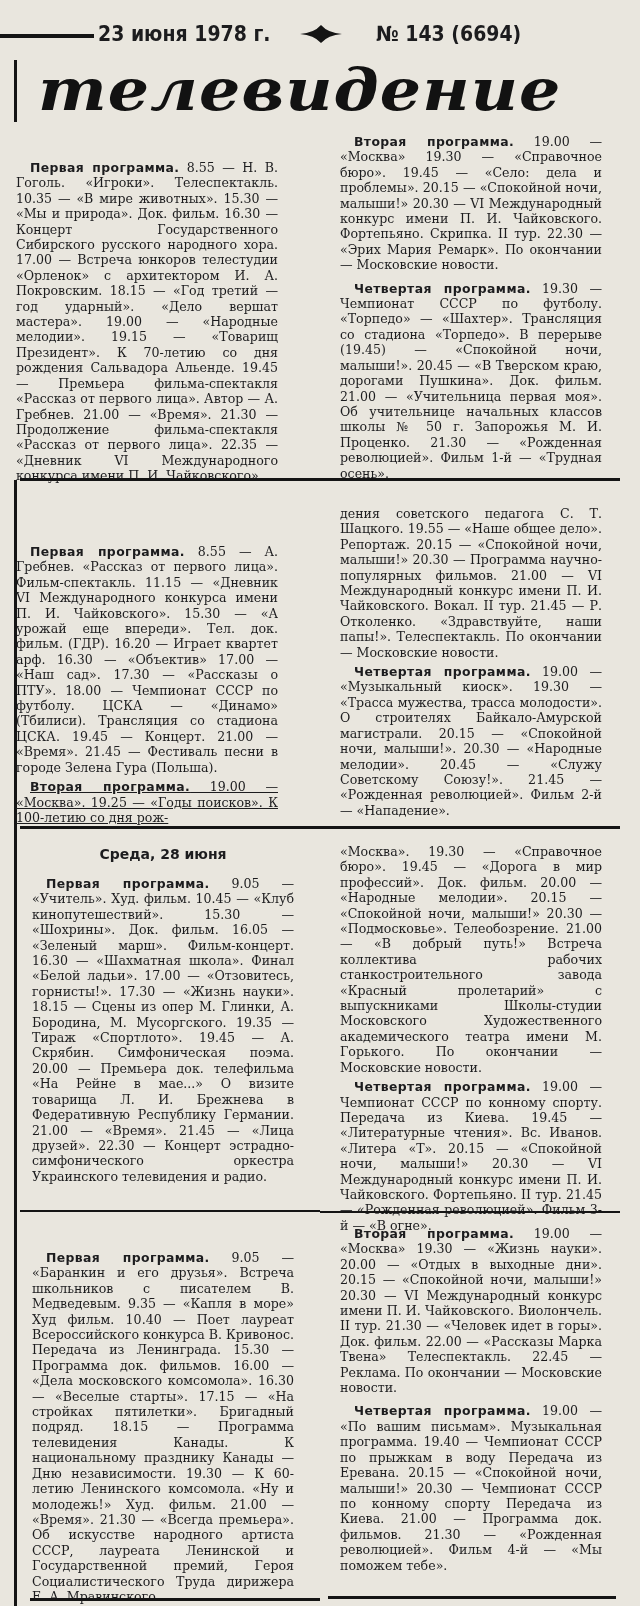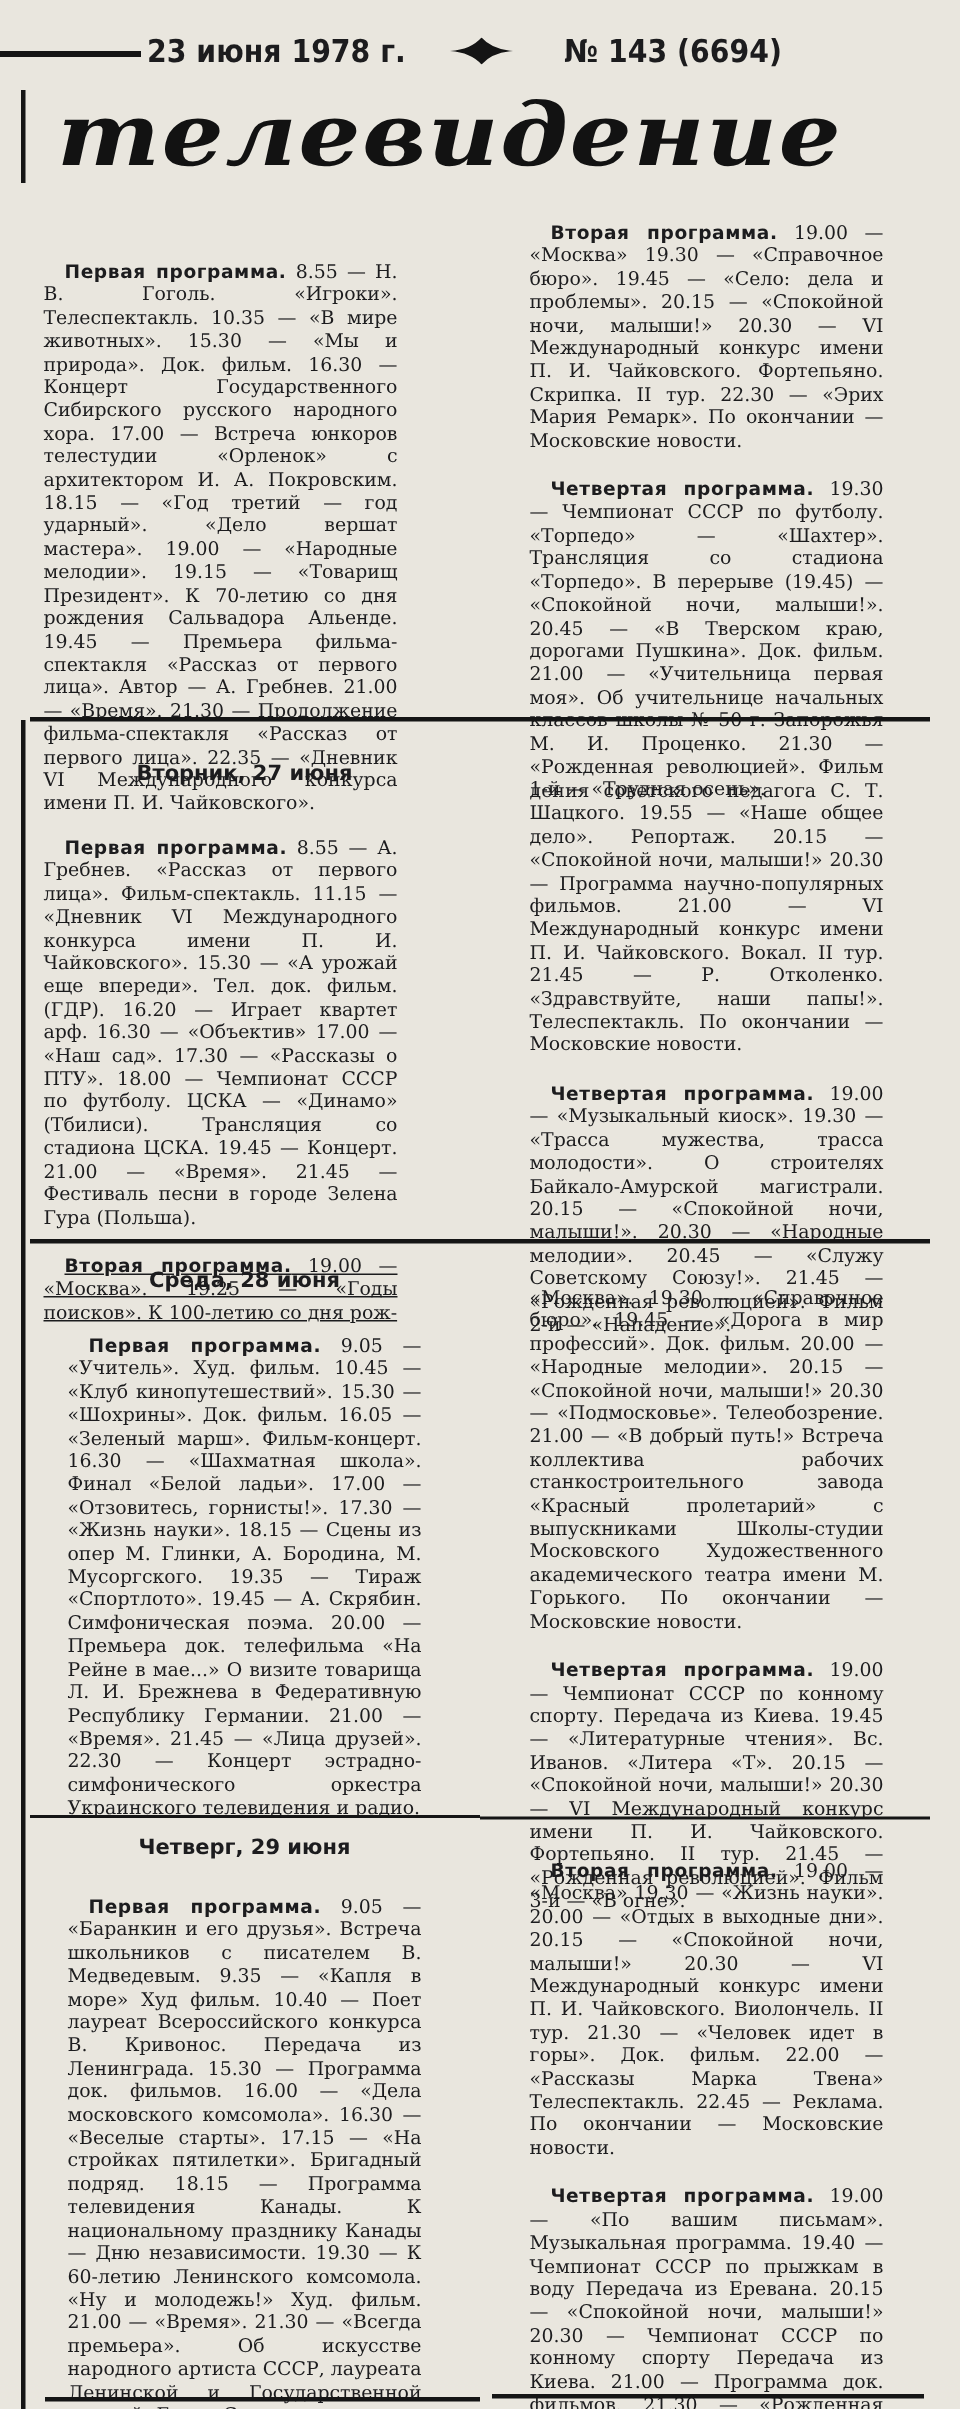--- a/index.html
+++ b/index.html
@@ -32,21 +32,21 @@
     font-family: "DejaVu Serif", serif; font-weight: bold; font-style: italic;
     font-size: 58px; letter-spacing: 1px; line-height: 60px;
     transform: scaleX(1.12); transform-origin: left;
     color: #121212;
   }
   .col {
     position: absolute; width: 270px;
     font-size: 12.6px; line-height: 15.4px;
     text-align: justify; hyphens: manual;
   }
-  .col p { margin: 17px; text-indent: 14px; }
+  .col p { margin: 4px; text-indent: 14px; }
   .col p.cont { text-indent: 0; }
   .col p + p { margin-top: 8px; }
   .prog {
     font-family: "DejaVu Sans", sans-serif; font-weight: bold; font-size: 12.4px;
     letter-spacing: 0.4px;
   }
   .day {
     position: absolute; font-family: "DejaVu Sans", sans-serif; font-weight: bold;
     font-size: 14px; text-align: center; width: 270px;
   }
@@ -74,21 +74,20 @@
 
   <div class="col" style="left:12px;top:156px;">
     <p><span class="prog">Первая программа.</span><span> 8.55 — Н. В. Гоголь. «Игроки». Телеспектакль. 10.35 — «В мире животных». 15.30 — «Мы и природа». Док. фильм. 16.30 — Концерт Государственного Сибирского русского народного хора. 17.00 — Встреча юнкоров телестудии «Орленок» с архитектором И. А. Покровским. 18.15 — «Год третий — год ударный». «Дело вершат мастера». 19.00 — «Народные мелодии». 19.15 — «Товарищ Президент». К 70-летию со дня рождения Сальвадора Альенде. 19.45 — Премьера фильма-спектакля «Рассказ от первого лица». Автор — А. Гребнев. 21.00 — «Время». 21.30 — Продолжение фильма-спектакля «Рассказ от первого лица». 22.35 — «Дневник VI Международного конкурса имени П. И. Чайковского».</span></p>
   </div>
   <div class="col" style="left:336px;top:130px;">
     <p><span class="prog">Вторая программа.</span><span> 19.00 — «Москва» 19.30 — «Справочное бюро». 19.45 — «Село: дела и проблемы». 20.15 — «Спокойной ночи, малыши!» 20.30 — VI Международный конкурс имени П. И. Чайковского. Фортепьяно. Скрипка. II тур. 22.30 — «Эрих Мария Ремарк». По окончании — Московские новости.</span></p>
     <p><span class="prog">Четвертая программа.</span><span> 19.30 — Чемпионат СССР по футболу. «Торпедо» — «Шахтер». Трансляция со стадиона «Торпедо». В перерыве (19.45) — «Спокойной ночи, малыши!». 20.45 — «В Тверском краю, дорогами Пушкина». Док. фильм. 21.00 — «Учительница первая моя». Об учительнице начальных классов школы № 50 г. Запорожья М. И. Проценко. 21.30 — «Рожденная революцией». Фильм 1-й — «Трудная осень».</span></p>
   </div>
   <div class="hrule" style="left:20px;top:478px;width:600px;"></div>
 
-  <div class="day" style="left:28px;top:508px;">Вторник, 27 июня</div>
   <div class="col" style="left:12px;top:540px;">
     <p><span class="prog">Первая программа.</span><span> 8.55 — А. Гребнев. «Рассказ от первого лица». Фильм-спектакль. 11.15 — «Дневник VI Международного конкурса имени П. И. Чайковского». 15.30 — «А урожай еще впереди». Тел. док. фильм. (ГДР). 16.20 — Играет квартет арф. 16.30 — «Объектив» 17.00 — «Наш сад». 17.30 — «Рассказы о ПТУ». 18.00 — Чемпионат СССР по футболу. ЦСКА — «Динамо» (Тбилиси). Трансляция со стадиона ЦСКА. 19.45 — Концерт. 21.00 — «Время». 21.45 — Фестиваль песни в городе Зелена Гура (Польша).</span></p>
     <p style="margin-top:2px;text-decoration:underline;"><span class="prog">Вторая программа.</span><span> 19.00 — «Москва». 19.25 — «Годы поисков». К 100-летию со дня рож-</span></p>
   </div>
   <div class="col" style="left:336px;top:502px;">
     <p class="cont"><span>дения советского педагога С. Т. Шацкого. 19.55 — «Наше общее дело». Репортаж. 20.15 — «Спокойной ночи, малыши!» 20.30 — Программа научно-популярных фильмов. 21.00 — VI Международный конкурс имени П. И. Чайковского. Вокал. II тур. 21.45 — Р. Отколенко. «Здравствуйте, наши папы!». Телеспектакль. По окончании — Московские новости.</span></p>
     <p style="margin-top:2px;"><span class="prog">Четвертая программа.</span><span> 19.00 — «Музыкальный киоск». 19.30 — «Трасса мужества, трасса молодости». О строителях Байкало-Амурской магистрали. 20.15 — «Спокойной ночи, малыши!». 20.30 — «Народные мелодии». 20.45 — «Служу Советскому Союзу!». 21.45 — «Рожденная революцией». Фильм 2-й — «Нападение».</span></p>
   </div>
   <div class="hrule" style="left:20px;top:826px;width:600px;"></div>
 
@@ -96,21 +95,20 @@
   <div class="col" style="left:28px;top:872px;">
     <p><span class="prog">Первая программа.</span><span> 9.05 — «Учитель». Худ. фильм. 10.45 — «Клуб кинопутешествий». 15.30 — «Шохрины». Док. фильм. 16.05 — «Зеленый марш». Фильм-концерт. 16.30 — «Шахматная школа». Финал «Белой ладьи». 17.00 — «Отзовитесь, горнисты!». 17.30 — «Жизнь науки». 18.15 — Сцены из опер М. Глинки, А. Бородина, М. Мусоргского. 19.35 — Тираж «Спортлото». 19.45 — А. Скрябин. Симфоническая поэма. 20.00 — Премьера док. телефильма «На Рейне в мае...» О визите товарища Л. И. Брежнева в Федеративную Республику Германии. 21.00 — «Время». 21.45 — «Лица друзей». 22.30 — Концерт эстрадно-симфонического оркестра Украинского телевидения и радио.</span></p>
   </div>
   <div class="col" style="left:336px;top:840px;">
     <p class="cont"><span>«Москва». 19.30 — «Справочное бюро». 19.45 — «Дорога в мир профессий». Док. фильм. 20.00 — «Народные мелодии». 20.15 — «Спокойной ночи, малыши!» 20.30 — «Подмосковье». Телеобозрение. 21.00 — «В добрый путь!» Встреча коллектива рабочих станкостроительного завода «Красный пролетарий» с выпускниками Школы-студии Московского Художественного академического театра имени М. Горького. По окончании — Московские новости.</span></p>
     <p style="margin-top:0;"><span class="prog">Четвертая программа.</span><span> 19.00 — Чемпионат СССР по конному спорту. Передача из Киева. 19.45 — «Литературные чтения». Вс. Иванов. «Литера «Т». 20.15 — «Спокойной ночи, малыши!» 20.30 — VI Международный конкурс имени П. И. Чайковского. Фортепьяно. II тур. 21.45 — «Рожденная революцией». Фильм 3-й — «В огне».</span></p>
   </div>
   <div class="hrule thin" style="left:20px;top:1210px;width:300px;"></div>
   <div class="hrule thin" style="left:320px;top:1211px;width:300px;"></div>
 
-  <div class="day" style="left:28px;top:1224px;">Четверг, 29 июня</div>
   <div class="col" style="left:28px;top:1246px;">
     <p><span class="prog">Первая программа.</span><span> 9.05 — «Баранкин и его друзья». Встреча школьников с писателем В. Медведевым. 9.35 — «Капля в море» Худ фильм. 10.40 — Поет лауреат Всероссийского конкурса В. Кривонос. Передача из Ленинграда. 15.30 — Программа док. фильмов. 16.00 — «Дела московского комсомола». 16.30 — «Веселые старты». 17.15 — «На стройках пятилетки». Бригадный подряд. 18.15 — Программа телевидения Канады. К национальному празднику Канады — Дню независимости. 19.30 — К 60-летию Ленинского комсомола. «Ну и молодежь!» Худ. фильм. 21.00 — «Время». 21.30 — «Всегда премьера». Об искусстве народного артиста СССР, лауреата Ленинской и Государственной премий, Героя Социалистического Труда дирижера Е. А. Мравинского.</span></p>
   </div>
   <div class="col" style="left:336px;top:1222px;">
     <p><span class="prog">Вторая программа.</span><span> 19.00 — «Москва» 19.30 — «Жизнь науки». 20.00 — «Отдых в выходные дни». 20.15 — «Спокойной ночи, малыши!» 20.30 — VI Международный конкурс имени П. И. Чайковского. Виолончель. II тур. 21.30 — «Человек идет в горы». Док. фильм. 22.00 — «Рассказы Марка Твена» Телеспектакль. 22.45 — Реклама. По окончании — Московские новости.</span></p>
     <p><span class="prog">Четвертая программа.</span><span> 19.00 — «По вашим письмам». Музыкальная программа. 19.40 — Чемпионат СССР по прыжкам в воду Передача из Еревана. 20.15 — «Спокойной ночи, малыши!» 20.30 — Чемпионат СССР по конному спорту Передача из Киева. 21.00 — Программа док. фильмов. 21.30 — «Рожденная революцией». Фильм 4-й — «Мы поможем тебе».</span></p>
   </div>
   <div class="hrule" style="left:30px;top:1598px;width:290px;"></div>
   <div class="hrule" style="left:328px;top:1596px;width:288px;"></div>
 </div>

